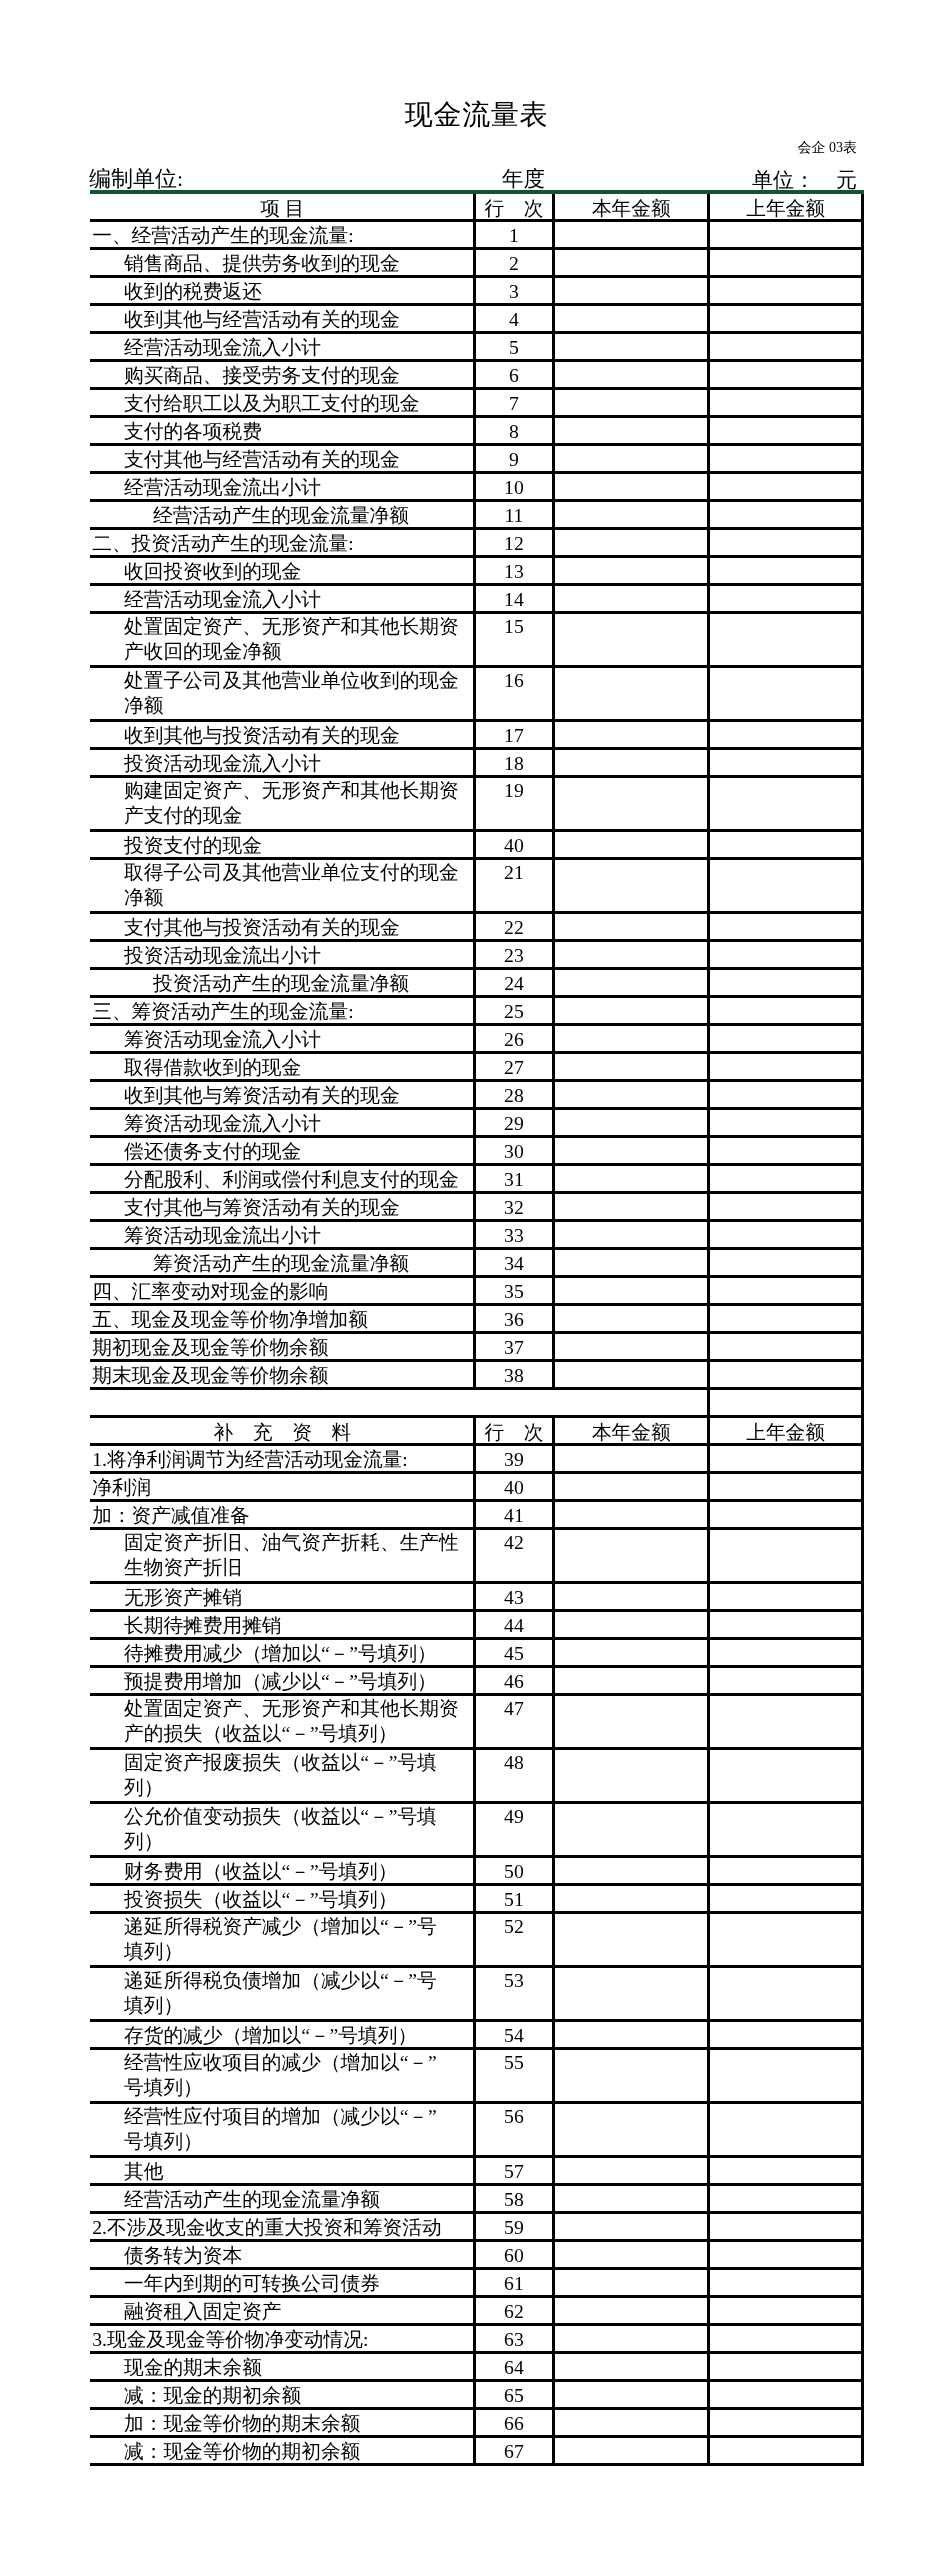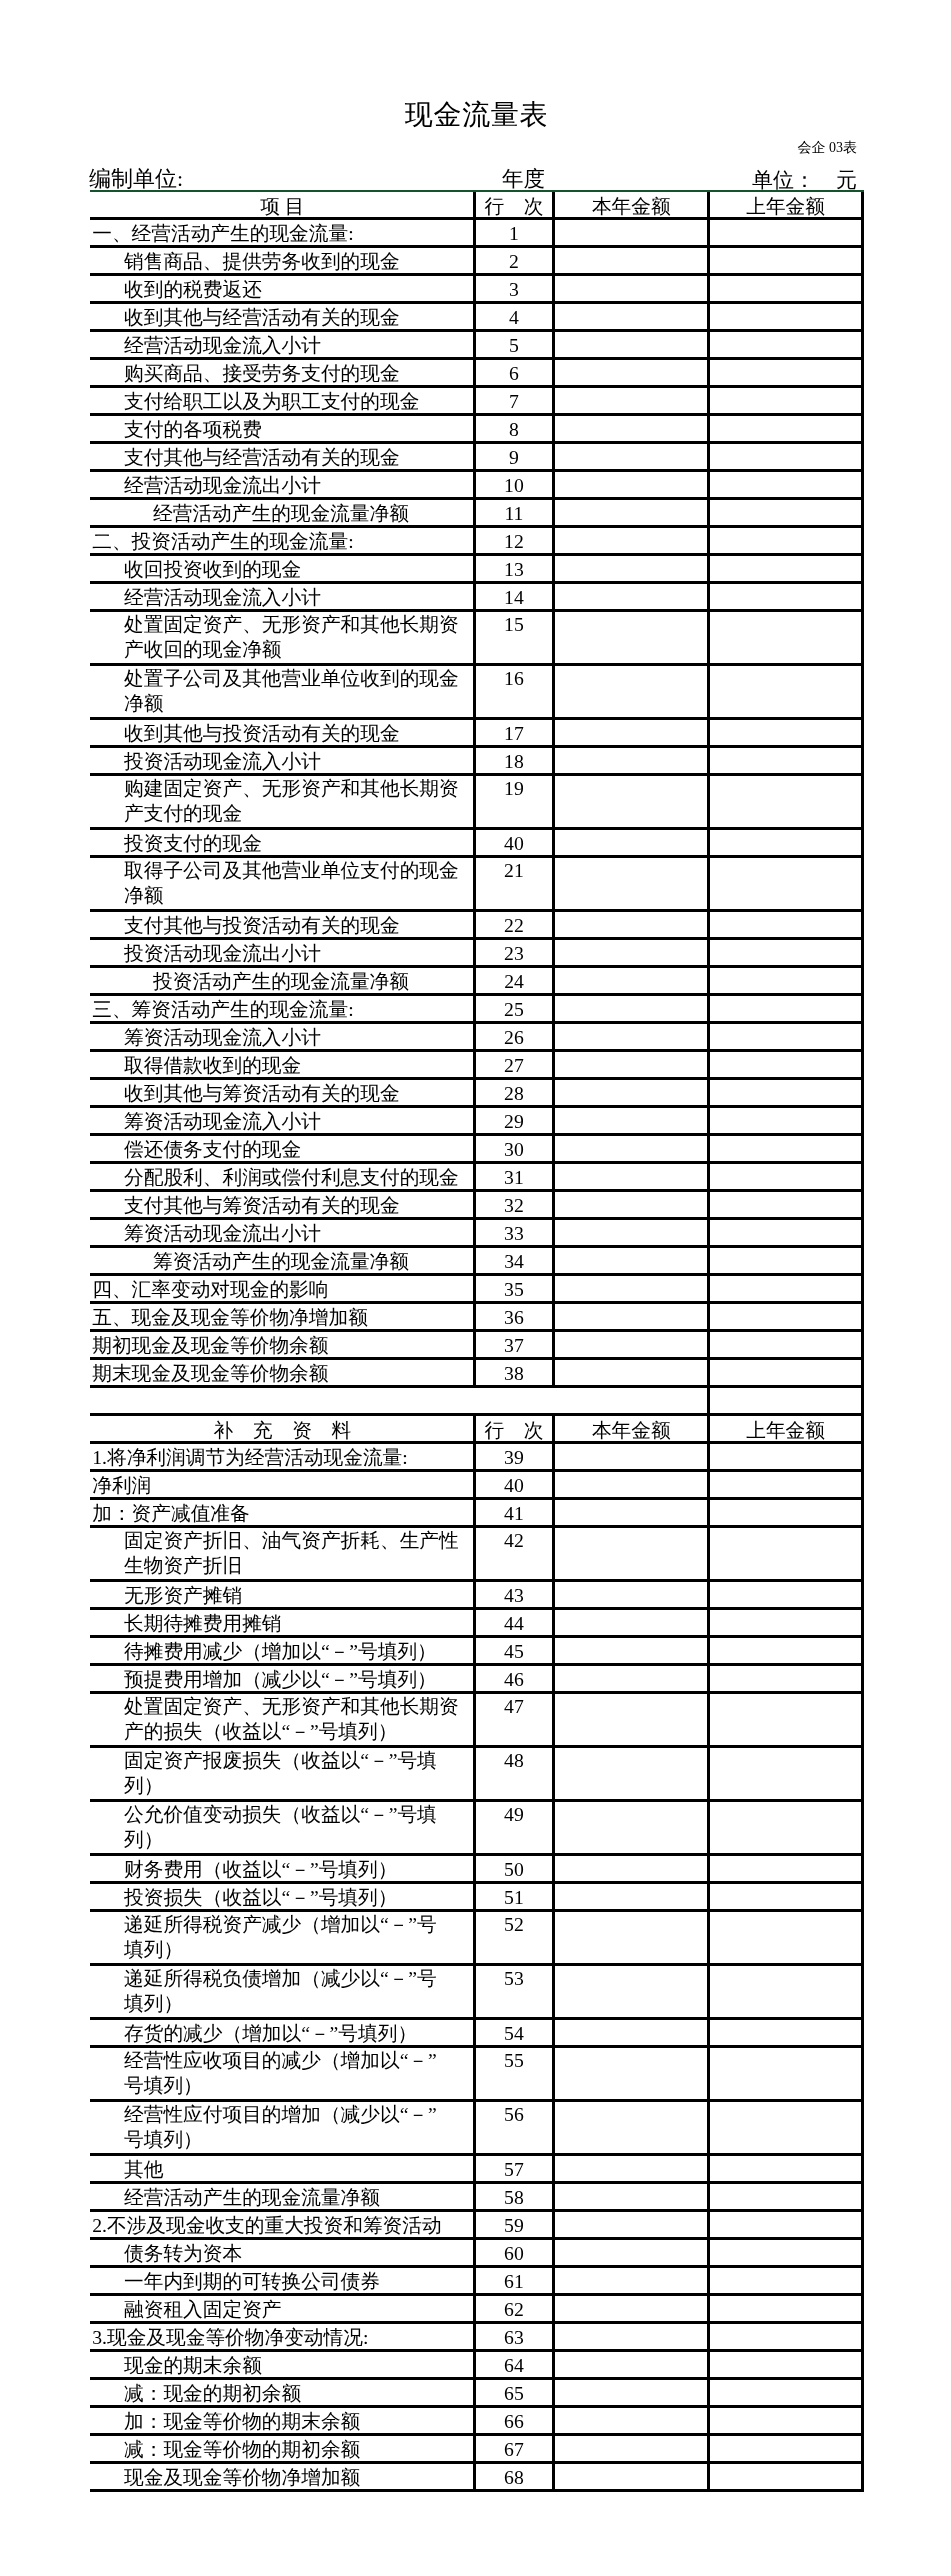--- a/index.html
+++ b/index.html
@@ -23,21 +23,21 @@
   .year {
     position: absolute; right: 406px; top: 167px; height: 24px;
     line-height: 24px; font-size: 21.5px; white-space: pre;
   }
   .unit {
     position: absolute; right: 94px; top: 169px; height: 22px;
     line-height: 22px; font-size: 21px; white-space: pre;
   }
   .sheet {
     position: absolute; left: 90px; top: 190px; width: 774px;
-    border-top: 2px solid #14532d;
+    border-top: 4px solid #14532d;
   }
   .row {
     display: flex; width: 774px; height: 28px;
     border-bottom: 3px solid #000;
   }
   .row.double { height: 54px; }
   .cell {
     height: 100%; font-size: 19.7px; line-height: 23px; padding-top: 1.9px;
     white-space: pre; overflow: hidden;
   }
@@ -560,22 +560,16 @@
         <div class="cell c-prev"></div>
       </div>
 
       <div class="row">
         <div class="cell c-item" data-level="1">减：现金等价物的期初余额</div>
         <div class="cell c-no">67</div>
         <div class="cell c-cur"></div>
         <div class="cell c-prev"></div>
       </div>
 
-      <div class="row">
-        <div class="cell c-item" data-level="1">现金及现金等价物净增加额</div>
-        <div class="cell c-no">68</div>
-        <div class="cell c-cur"></div>
-        <div class="cell c-prev"></div>
-      </div>
     </div>
 
 </div>
 
 
 </body></html>

